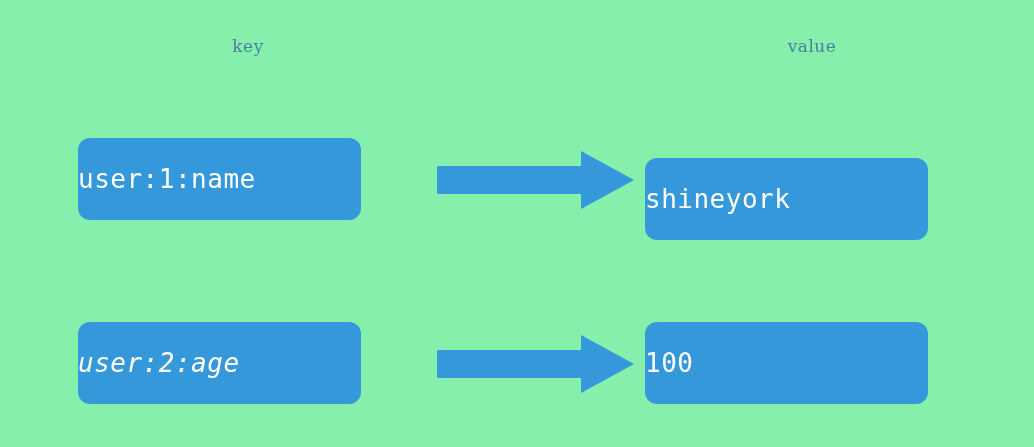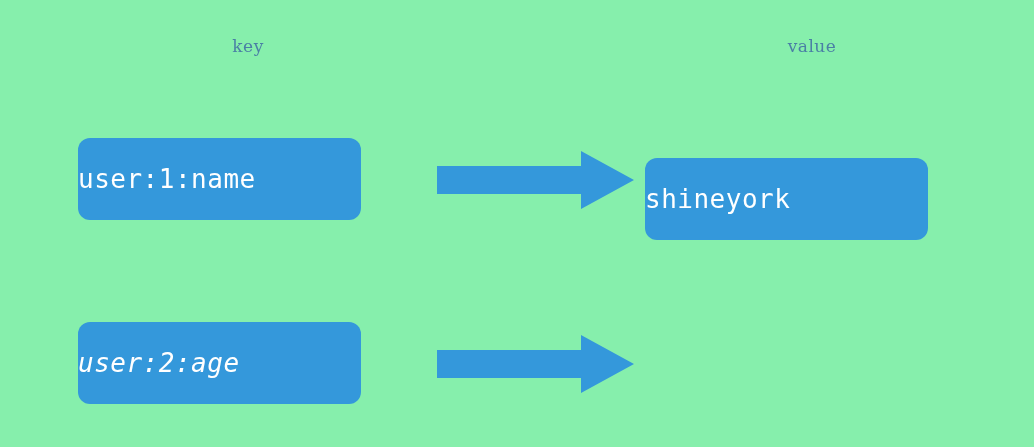--- a/index.html
+++ b/index.html
@@ -92,14 +92,17 @@
   <div class="node-box key-box-2">
     <span class="node-text">user:2:age</span>
   </div>
 
   <div class="arrow arrow-2">
     <svg viewBox="0 0 197 58" xmlns="http://www.w3.org/2000/svg" aria-hidden="true">
       <polygon points="0,15 144,15 144,0 197,29 144,58 144,43 0,43" fill="#3498db"></polygon>
     </svg>
   </div>
 
+  <div class="node-box value-box-2">
+    <span class="node-text">100</span>
+  </div>
 
 </div>
 
 </body></html>

